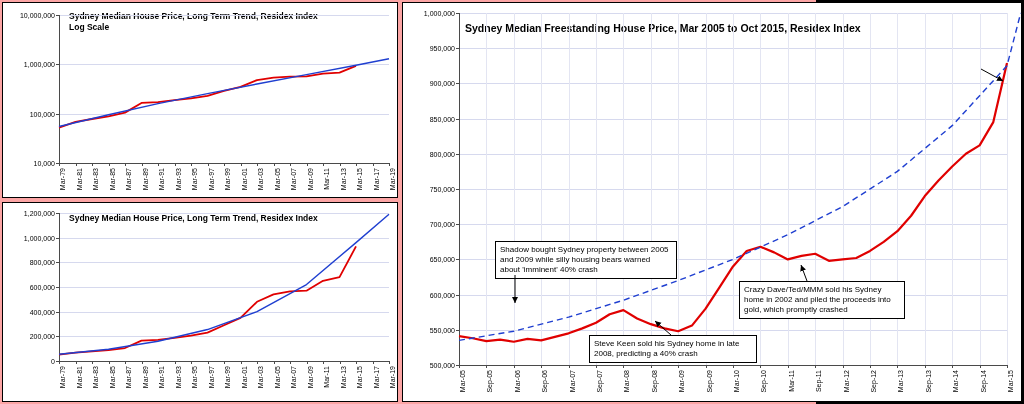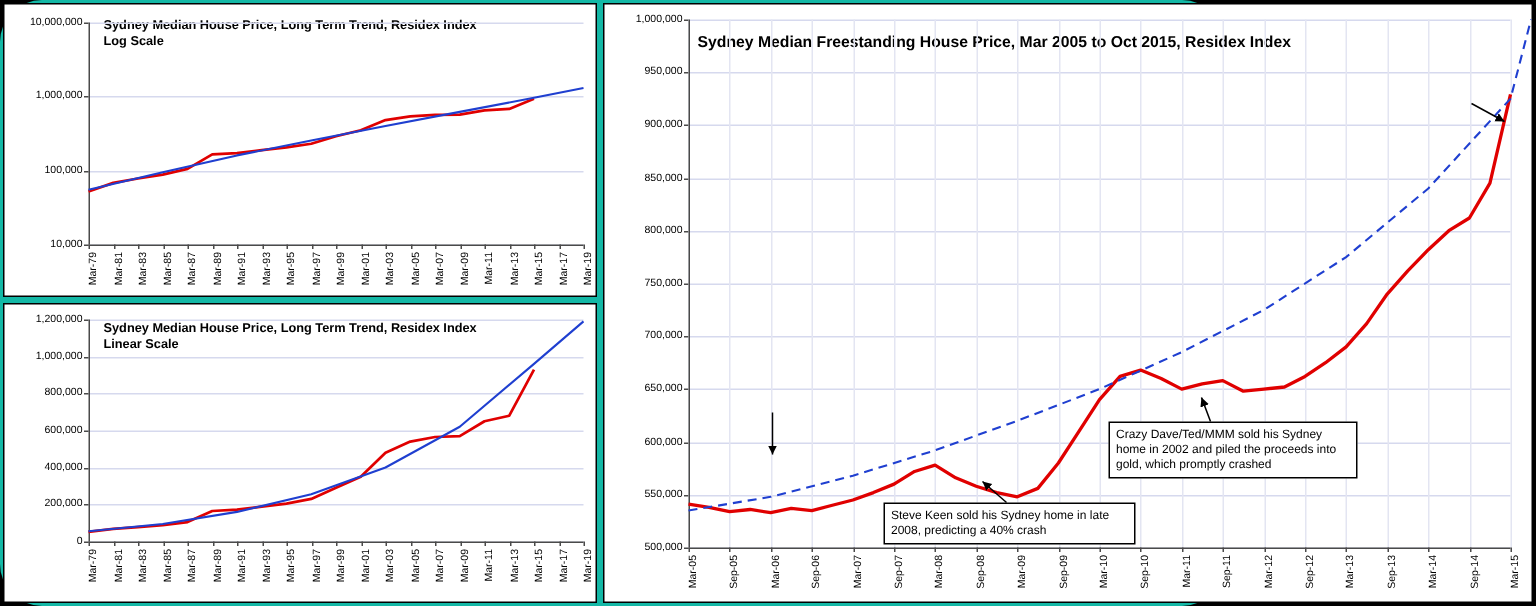--- a/index.html
+++ b/index.html
@@ -1,17 +1,17 @@
 <!DOCTYPE html>
 <html><head>
 <meta charset="utf-8">
 <style>
   html,body{margin:0;padding:0;background:#000;}
   body{width:1024px;height:404px;font-family:"Liberation Sans",sans-serif;}
-  .page{position:relative;width:816px;height:404px;background:#14b8a6;border-radius:28px;}
+  .page{position:relative;width:816px;height:404px;background:#fca5a5;}
 
   .panel{position:absolute;background:#fff;border:1px solid #000;box-sizing:border-box;}
   #panel-log{left:2px;top:2px;width:396px;height:196px;}
   #panel-linear{left:2px;top:202px;width:396px;height:200px;}
   #panel-main{left:402px;top:2px;width:620px;height:400px;}
 
   .plot{position:absolute;box-sizing:border-box;}
   .grid-h{position:absolute;left:0;right:0;border-top:1px solid #d6d9ee;}
   .grid-v{position:absolute;top:0;bottom:0;border-left:1px solid #e3e5f2;}
   .axis-left{position:absolute;top:0;bottom:0;border-left:1px solid #4a4a4a;}
@@ -147,21 +147,20 @@
         <svg width="330" height="148">
           <polyline points="0.00,112.68 16.50,106.93 33.00,103.99 49.50,101.41 66.00,97.62 82.50,87.94 99.00,87.05 115.50,85.14 132.00,83.29 148.50,80.82 165.00,75.86 181.50,71.83 198.00,65.06 214.50,62.54 231.00,61.57 247.50,61.38 264.00,58.56 280.50,57.60 297.00,50.91" fill="none" stroke="#e00000" stroke-width="1.8" stroke-linejoin="round"></polyline>
           <polyline points="0.00,111.48 49.50,99.77 99.00,88.60 148.50,78.61 198.00,68.97 247.50,59.58 297.00,50.21 330.00,43.71" fill="none" stroke="#1f3fd0" stroke-width="1.4" stroke-linejoin="round"></polyline>
         </svg>
       </div>
   </div>
 
   <div class="panel" id="panel-linear">
     <div class="chart-title" style="left:66px;top:10px;">
       <div>Sydney Median House Price, Long Term Trend, Residex Index</div>
-      <div>Linear Scale</div>
     </div>
     <div class="plot" id="plot-linear" style="left:56px;top:10px;width:330px;height:148px;">
         <div class="grid-h" style="top: 148px;"></div>
         <div class="tickmark" style="top: 148px; left: -3px;"></div>
         <div class="ytick" style="top: 148px;">0</div>
         <div class="grid-h" style="top: 123.333px;"></div>
         <div class="tickmark" style="top: 123.333px; left: -3px;"></div>
         <div class="ytick" style="top: 123.333px;">200,000</div>
         <div class="grid-h" style="top: 98.6667px;"></div>
         <div class="tickmark" style="top: 98.6667px; left: -3px;"></div>
@@ -416,20 +415,23 @@
         </div>
         <div class="axis-left" style="left: 0px;"></div>
         <div class="axis-bottom" style="top: 352px;"></div>
         <svg width="548" height="352">
           <polyline points="0.00,323.14 13.70,325.25 27.40,328.06 41.10,326.66 54.80,328.77 68.50,325.95 82.20,327.36 95.90,323.84 109.60,320.32 123.30,315.39 137.00,309.76 150.70,301.31 164.40,297.09 178.10,305.54 191.80,311.17 205.50,315.39 219.20,318.21 232.90,312.58 246.60,295.68 260.30,274.56 274.00,253.44 287.70,237.95 301.40,233.73 315.10,239.36 328.80,246.40 342.50,242.88 356.20,240.77 369.90,247.81 383.60,246.40 397.30,244.99 411.00,237.95 424.70,228.80 438.40,218.24 452.10,202.75 465.80,183.04 479.50,167.55 493.20,153.47 506.90,140.80 520.60,132.35 534.30,109.12 548.00,49.98" fill="none" stroke="#e00000" stroke-width="2.2" stroke-linejoin="round"></polyline>
           <polyline points="0.00,327.36 54.80,318.21 109.60,304.13 164.40,287.23 219.20,267.52 274.00,246.40 328.80,221.76 383.60,193.60 438.40,158.40 493.20,112.64 548.00,52.80 561.70,0.00" fill="none" stroke="#1f3fd0" stroke-width="1.4" stroke-linejoin="round" stroke-dasharray="6,4"></polyline>
         </svg>
       </div>
 
 
+    <div class="callout" id="callout-shadow" style="left:92px;top:238px;width:182px;">
+      <span>Shadow bought Sydney property between 2005 and 2009 while silly housing bears warned about 'imminent' 40% crash</span>
+    </div>
 
     <div class="callout" id="callout-keen" style="left:186px;top:332px;width:168px;">
       <span>Steve Keen sold his Sydney home in late 2008, predicting a 40% crash</span>
     </div>
 
     <div class="callout" id="callout-dave" style="left:336px;top:278px;width:166px;">
       <span>Crazy Dave/Ted/MMM sold his Sydney home in 2002 and piled the proceeds into gold, which promptly crashed</span>
     </div>
   <svg width="620" height="400" style="left: 0px; top: 0px; pointer-events: none;">
         <defs>

